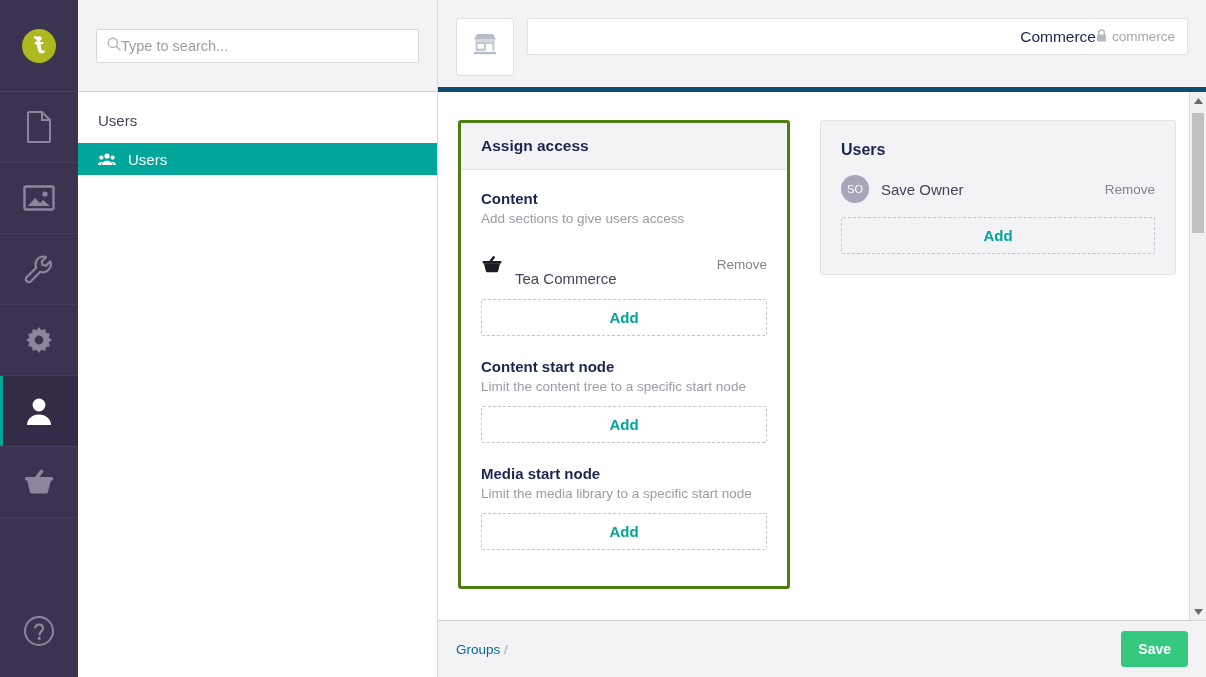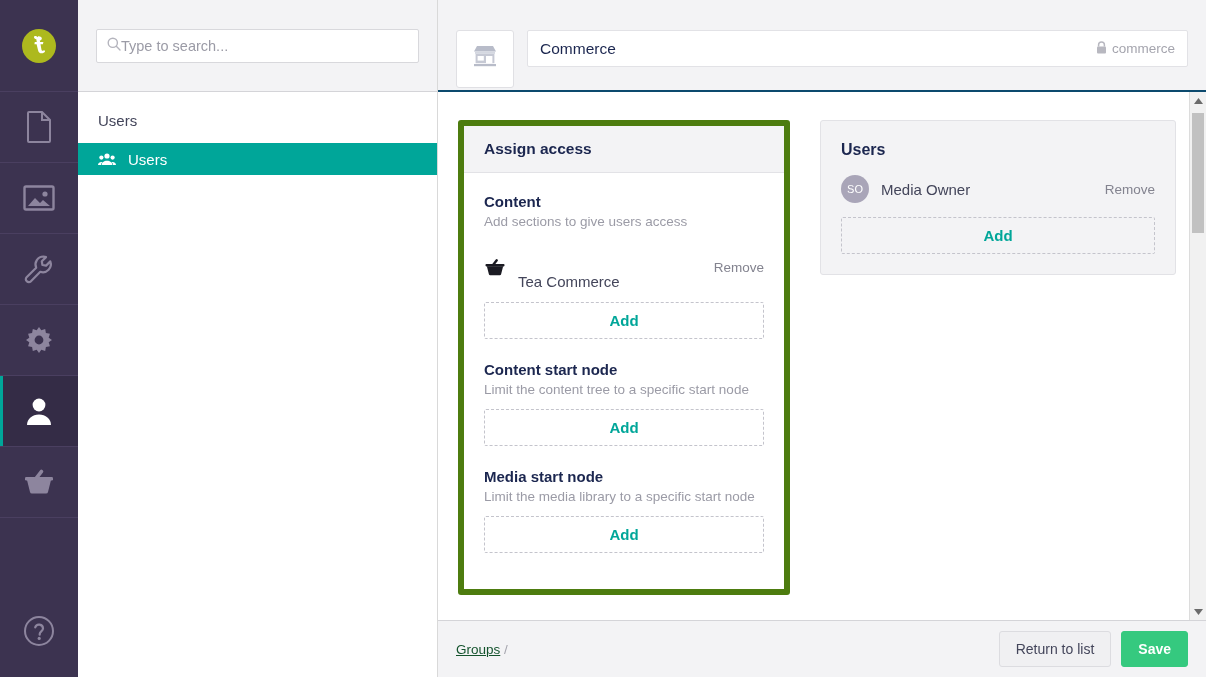--- a/index.html
+++ b/index.html
@@ -98,24 +98,25 @@
   .main-col {
     flex: 1 1 auto; height: 677px;
     display: flex; flex-direction: column;
     background: #f3f3f5;
     position: relative;
     min-width: 0;
   }
   .editor-header {
     height: 92px; flex: 0 0 92px;
     background: #f3f3f5;
-    border-bottom: 2px solid #0c4a6e;
+    border-bottom: 5px solid #0c4a6e;
     display: flex; align-items: flex-start;
-    padding: 30px 18px 0 18px;
+    padding: 18px 18px 0 18px;
     gap: 13px;
+    text-align: right;
   }
   .header-icon-box {
     width: 58px; height: 58px; flex: 0 0 58px;
     background: #fff;
     border: 1px solid #e0e0e4;
     border-radius: 3px;
     display: flex; align-items: center; justify-content: center;
   }
   .header-name-field {
     flex: 1 1 auto; height: 37px;
@@ -146,21 +147,21 @@
   }
   .editor-scroll {
     position: absolute; inset: 0 17px 0 0;
     padding: 28px 20px 0 20px;
     display: flex; gap: 30px;
     align-items: flex-start;
   }
 
   .panel {
     background: #fff;
-    border: 6px solid #4d7c0f;
+    border: 3px solid #4d7c0f;
     border-radius: 3px;
   }
   .panel-head {
     background: #f3f3f5;
     border-bottom: 1px solid #e2e2e6;
     padding: 14px 20px;
     font-size: 15.5px; font-weight: 700; color: #1b264f;
   }
   .panel-body { padding: 20px; }
 
@@ -254,21 +255,21 @@
     border-top: 1px solid #d4d4d8;
     display: flex; align-items: center;
     padding: 0 18px;
     gap: 10px;
   }
   .breadcrumb {
     flex: 1 1 auto;
     font-size: 13.5px; color: #a5a5ae;
   }
   .breadcrumb a {
-    color: #14532d; text-decoration: underline;
+    color: #0369a1; 
     cursor: pointer;
     text-align: right;
   }
   .btn {
     font-family: "Liberation Sans", sans-serif;
     font-size: 14px;
     border-radius: 3px;
     padding: 9px 16px;
     cursor: pointer;
     border: 1px solid transparent;
@@ -463,21 +464,21 @@
 
             </div>
           </div>
         </div>
 
         <div class="col-right">
           <div class="side-card">
             <div class="side-card-title">Users</div>
             <div class="user-row">
               <span class="avatar">SO</span>
-              <span class="u-name">Media Owner</span>
+              <span class="u-name">Save Owner</span>
               <span class="remove-link">Remove</span>
             </div>
             <button class="add-btn">Add</button>
           </div>
         </div>
 
       </div>
 
       <div class="vscroll">
         <div class="vscroll-arrow">
@@ -494,18 +495,17 @@
             </svg>
         </div>
       </div>
     </div>
 
     <div class="editor-footer">
       <div class="breadcrumb">
         <a>Groups</a>
         <span>/</span>
       </div>
-      <button class="btn btn-default">Return to list</button>
       <button class="btn btn-save">Save</button>
     </div>
 
   </div>
 </div>
 
 </body></html>

